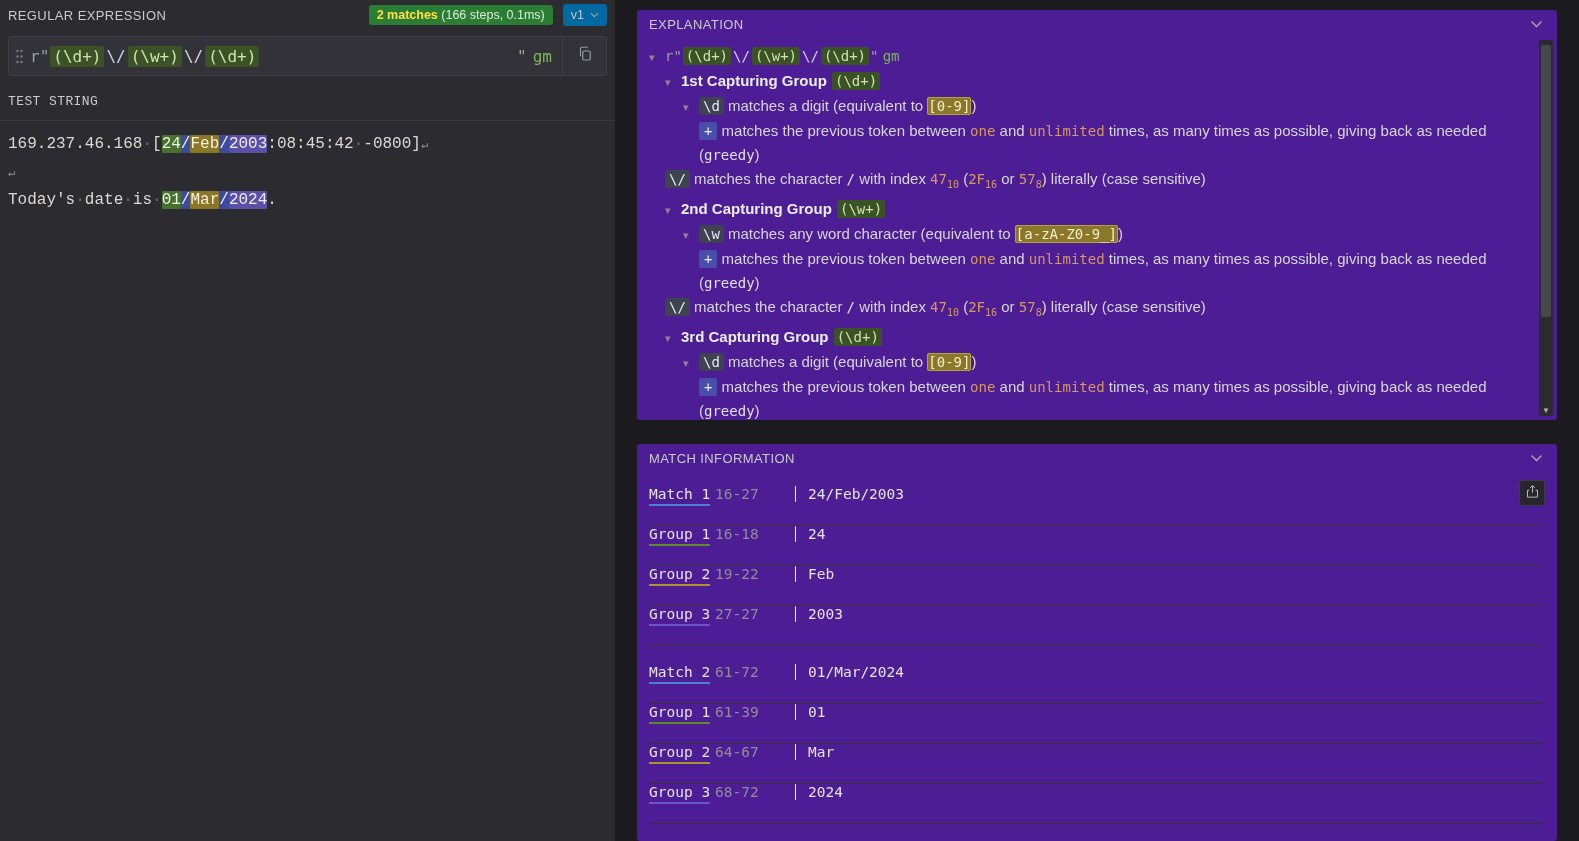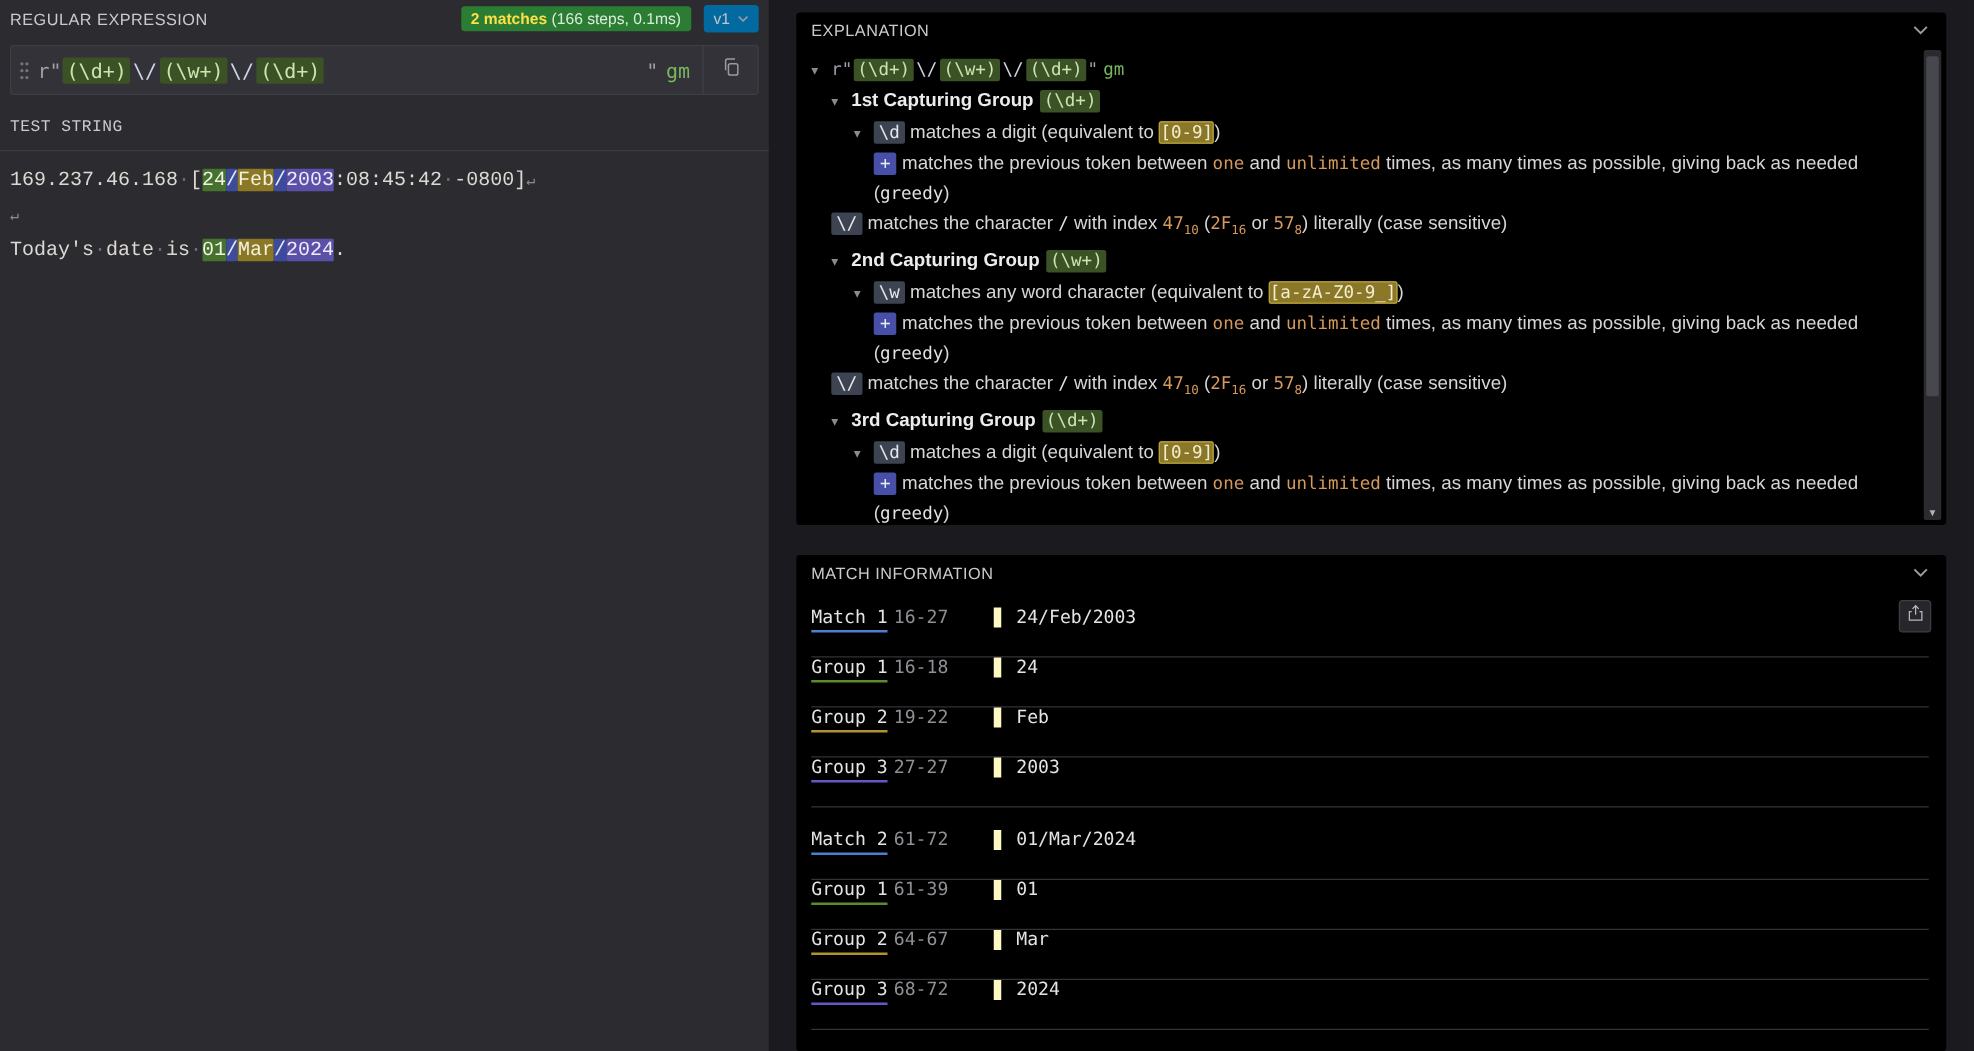--- a/index.html
+++ b/index.html
@@ -50,21 +50,21 @@
   .s-flag { color:var(--flag,#78b85c); }
   .s-tok  { background:#3d4350; color:#e4e8f0; padding:1px 4px; border-radius:2px; }
   .s-tokq { background:#474fa8; color:#e8eaf8; padding:1px 5px; border-radius:2px; }
   .s-cls  { background:#8a7828; border:1px solid #b5a23a; color:#f3edcf; padding:0 0; border-radius:2px; }
   .s-num  { color:var(--num,#d7995b); }
   .s-sub  { color:var(--num,#d7995b); font-size:10px; vertical-align:sub; }
 
   .regex-box .s-grp, .regex-box .s-esc, .regex-box .s-q, .regex-box .s-flag { font-size:16px; }
 
   
-  .card { position:absolute; left:637px; width:920px; background:#000000; border-radius:3px; overflow:hidden; }
+  .card { position:absolute; left:637px; width:920px; background:#4c1d95; border-radius:3px; overflow:hidden; }
   #explanation-card { top:10px;  height:410px; }
   #match-card       { top:444px; height:397px; }
   .card-header { height:28px; display:flex; align-items:center; justify-content:space-between;
                  padding:0 14px 0 12px; }
   .chev { cursor:pointer; display:flex; align-items:center; }
 
   .expl-content { position:relative; height:382px; padding:6px 34px 6px 12px; overflow:hidden;
                   font-size:15px; color:#d6d6d6; }
   .expl-line { line-height:24px; }
   .arrow { display:inline-block; width:16px; color:#8a8a8e; font-size:11px; cursor:pointer; }
@@ -81,21 +81,21 @@
   .mi-row { display:flex; align-items:flex-start; min-height:40px; border-bottom:1px solid #333338;
             font-family:"DejaVu Sans Mono", monospace; font-size:14.5px; }
   .mi-left { width:146px; display:flex; align-items:center; }
   .mi-label { width:66px; }
   .mi-label span { color:#e4e4e4; padding-bottom:2px; border-bottom:2px solid transparent; }
   .u-match { border-bottom-color:var(--u-match,#4d7fd0) !important; }
   .u-g1    { border-bottom-color:var(--u-g1,#5c8a2e) !important; }
   .u-g2    { border-bottom-color:var(--u-g2,#b0922e) !important; }
   .u-g3    { border-bottom-color:var(--u-g3,#6a55c8) !important; }
   .mi-span { width:80px; color:#8f8f94; display:flex; align-items:center; }
-  .mi-value { flex:1; border-left:6px solid #fef9c3; padding-left:12px; color:#e4e4e4;
+  .mi-value { flex:1; border-left:1px solid #fef9c3; padding-left:12px; color:#e4e4e4;
               display:flex; align-items:center; }
   .mi-spacer { min-height:18px; border-bottom:none; }
 </style>
 </head>
 <body>
 
 <div class="left-col">
 
   <div class="left-header">
     <span class="panel-title">REGULAR EXPRESSION</span>

